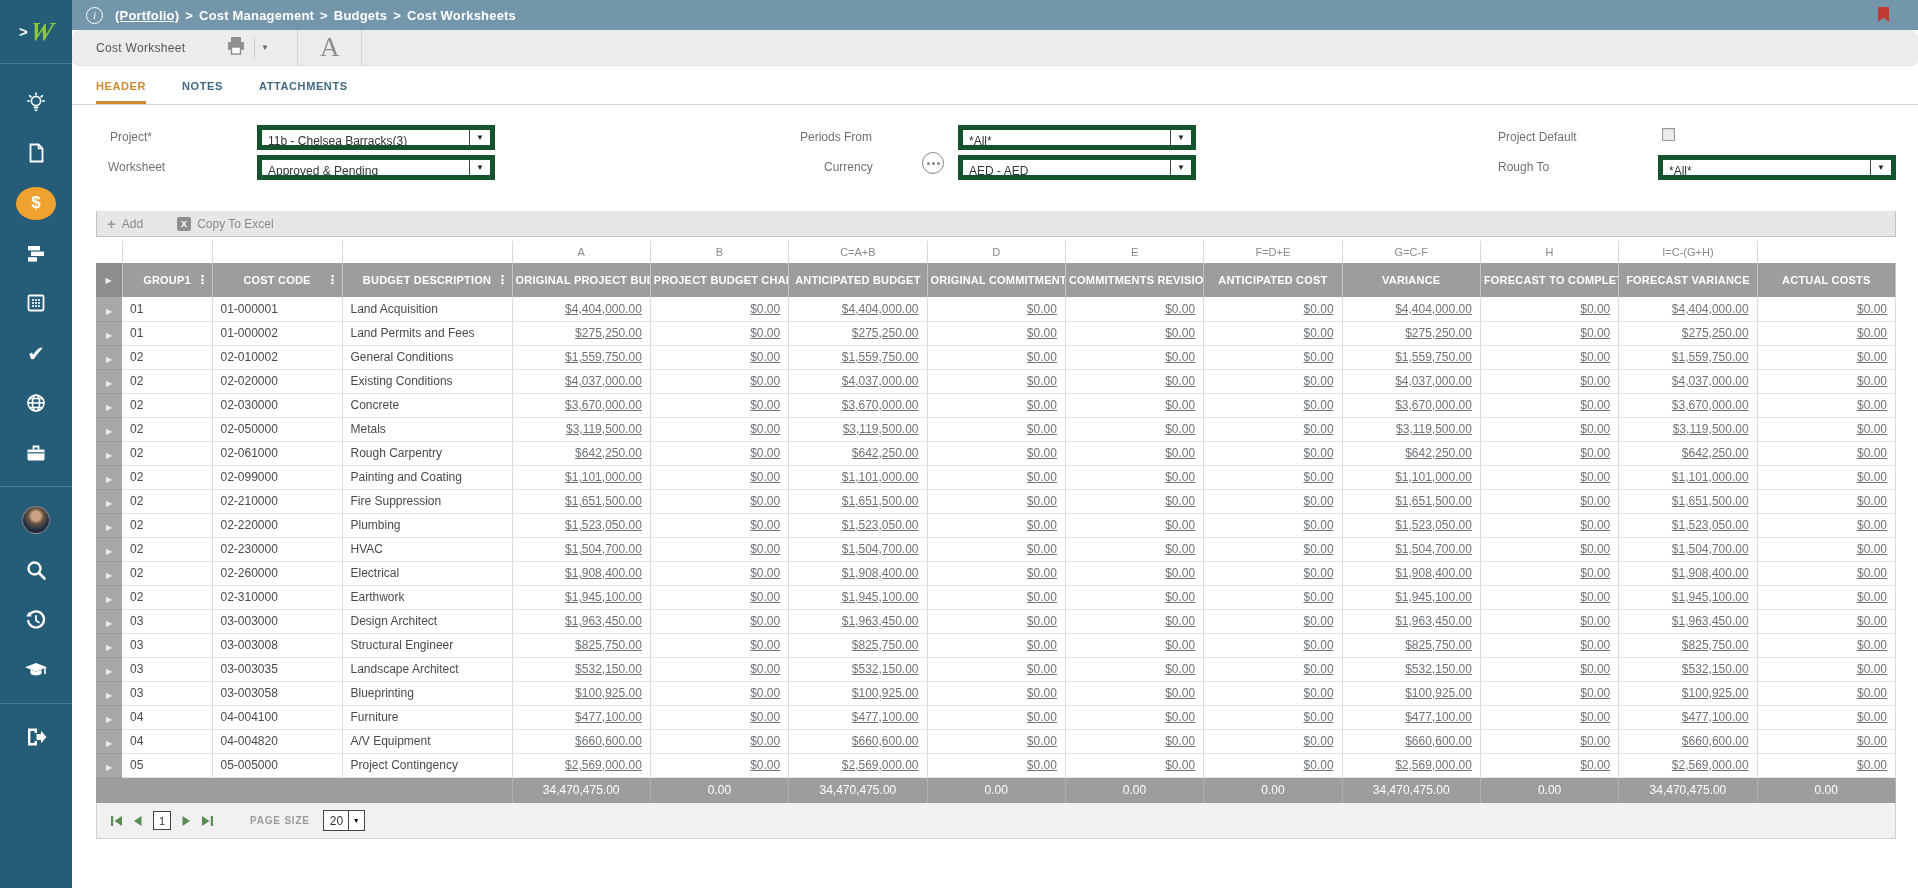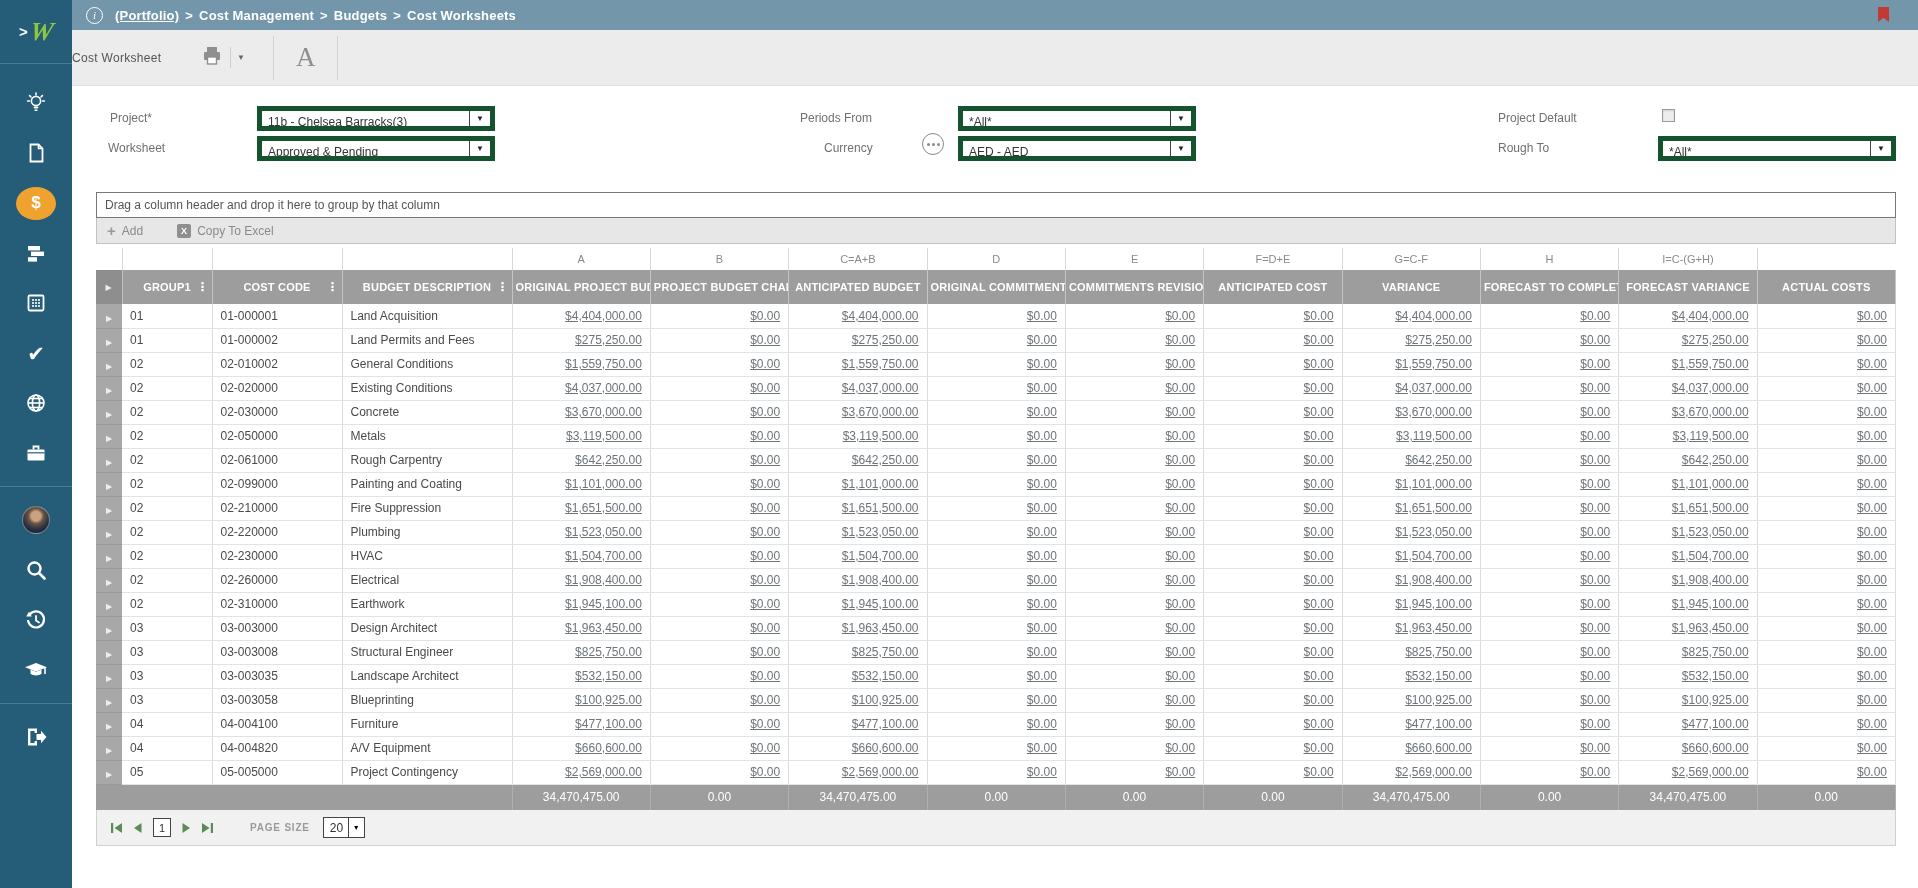--- a/index.html
+++ b/index.html
@@ -30,22 +30,22 @@
   .main { flex:1; display:flex; flex-direction:column; height:888px; background:#fff; }
   .topbar { height:30px; background:var(--topbar,#7396ab); display:flex; align-items:center;
     padding:0 14px; color:#fff; position:relative; }
   .info-badge { width:17px; height:17px; border:1.6px solid #fff; border-radius:50%; display:flex;
     align-items:center; justify-content:center; font-size:11px; font-style:italic;
     font-family:"Liberation Serif",serif; margin-right:12px; }
   .bc { font-size:13px; font-weight:bold; letter-spacing:.2px; display:flex; gap:6px; }
   .bc-item.u { text-decoration:underline; cursor:pointer; }
   .topbar-right { position:absolute; right:28px; top:6px; }
 
-  .toolbar { height:56px; background:#ececec; display:flex; align-items:center; 
-    border-bottom:1px solid #e0e0e0; }
+  .toolbar { height:36px; background:#ececec; display:flex; align-items:center; padding-left:24px;
+    border-bottom:1px solid #e0e0e0;border-radius:7px; }
   .tb-title { font-size:12px; color:#555; letter-spacing:.3px; width:128px; }
   .print-group { display:flex; align-items:center; gap:0; cursor:pointer; }
   .print-caret { font-size:8px; color:#666; padding:6px 6px; border-left:1px solid #cfcfcf; margin-left:6px; }
   .tb-div { width:1px; height:44px; background:#d2d2d2; margin:0 22px; }
   .font-a { font-family:"Liberation Serif","DejaVu Serif",serif; font-size:27px; color:#8f8f8f; cursor:pointer; }
 
   .content { flex:1; background:#fff; display:flex; flex-direction:column; }
   .tabs { display:flex; gap:36px; padding:14px 0 0 24px; border-bottom:1px solid #d5d5d5; }
   .tab { font-size:11px; font-weight:bold; letter-spacing:.6px; color:#3f6982; padding-bottom:9px; cursor:pointer; }
   .tab.active { color:var(--tab-active,#cf8a2e); border-bottom:3px solid var(--tab-active,#cf8a2e); }
@@ -268,20 +268,25 @@
         </span>
         <span class="print-caret">▼</span>
       </span>
       <span class="tb-div"></span>
       <span class="font-a">A</span>
       <span class="tb-div"></span>
     </div>
 
     <div class="content">
 
+      <div class="tabs">
+        <span class="tab active">HEADER</span>
+        <span class="tab">NOTES</span>
+        <span class="tab">ATTACHMENTS</span>
+      </div>
 
       <div class="form">
         <span class="f-label" style="left:38px;top:25px">Project*</span>
         <span class="dropdown" style="left:185px;top:20px">
           <span class="dd-val">11b - Chelsea Barracks(3)</span>
           <span class="dd-btn">▼</span>
         </span>
         <span class="f-label" style="left:36px;top:55px">Worksheet</span>
         <span class="dropdown" style="left:185px;top:50px">
           <span class="dd-val">Approved &amp; Pending</span>
@@ -307,21 +312,20 @@
         <span class="f-label" style="left:1426px;top:25px">Project Default</span>
         <span class="checkbox" style="left:1590px;top:23px"></span>
         <span class="f-label" style="left:1426px;top:55px">Rough To</span>
         <span class="dropdown" style="left:1586px;top:50px">
           <span class="dd-val">*All*</span>
           <span class="dd-btn">▼</span>
         </span>
       </div>
 
       <div class="gridwrap">
-        <div class="groupbar">Drag a column header and drop it here to group by that column</div>
         <div class="gridtoolbar">
           <span class="gt-btn">
             <span class="plus-glyph">+</span>
             <span>Add</span>
           </span>
           <span class="gt-btn">
             <span class="excel-glyph">X</span>
             <span>Copy To Excel</span>
           </span>
         </div>

